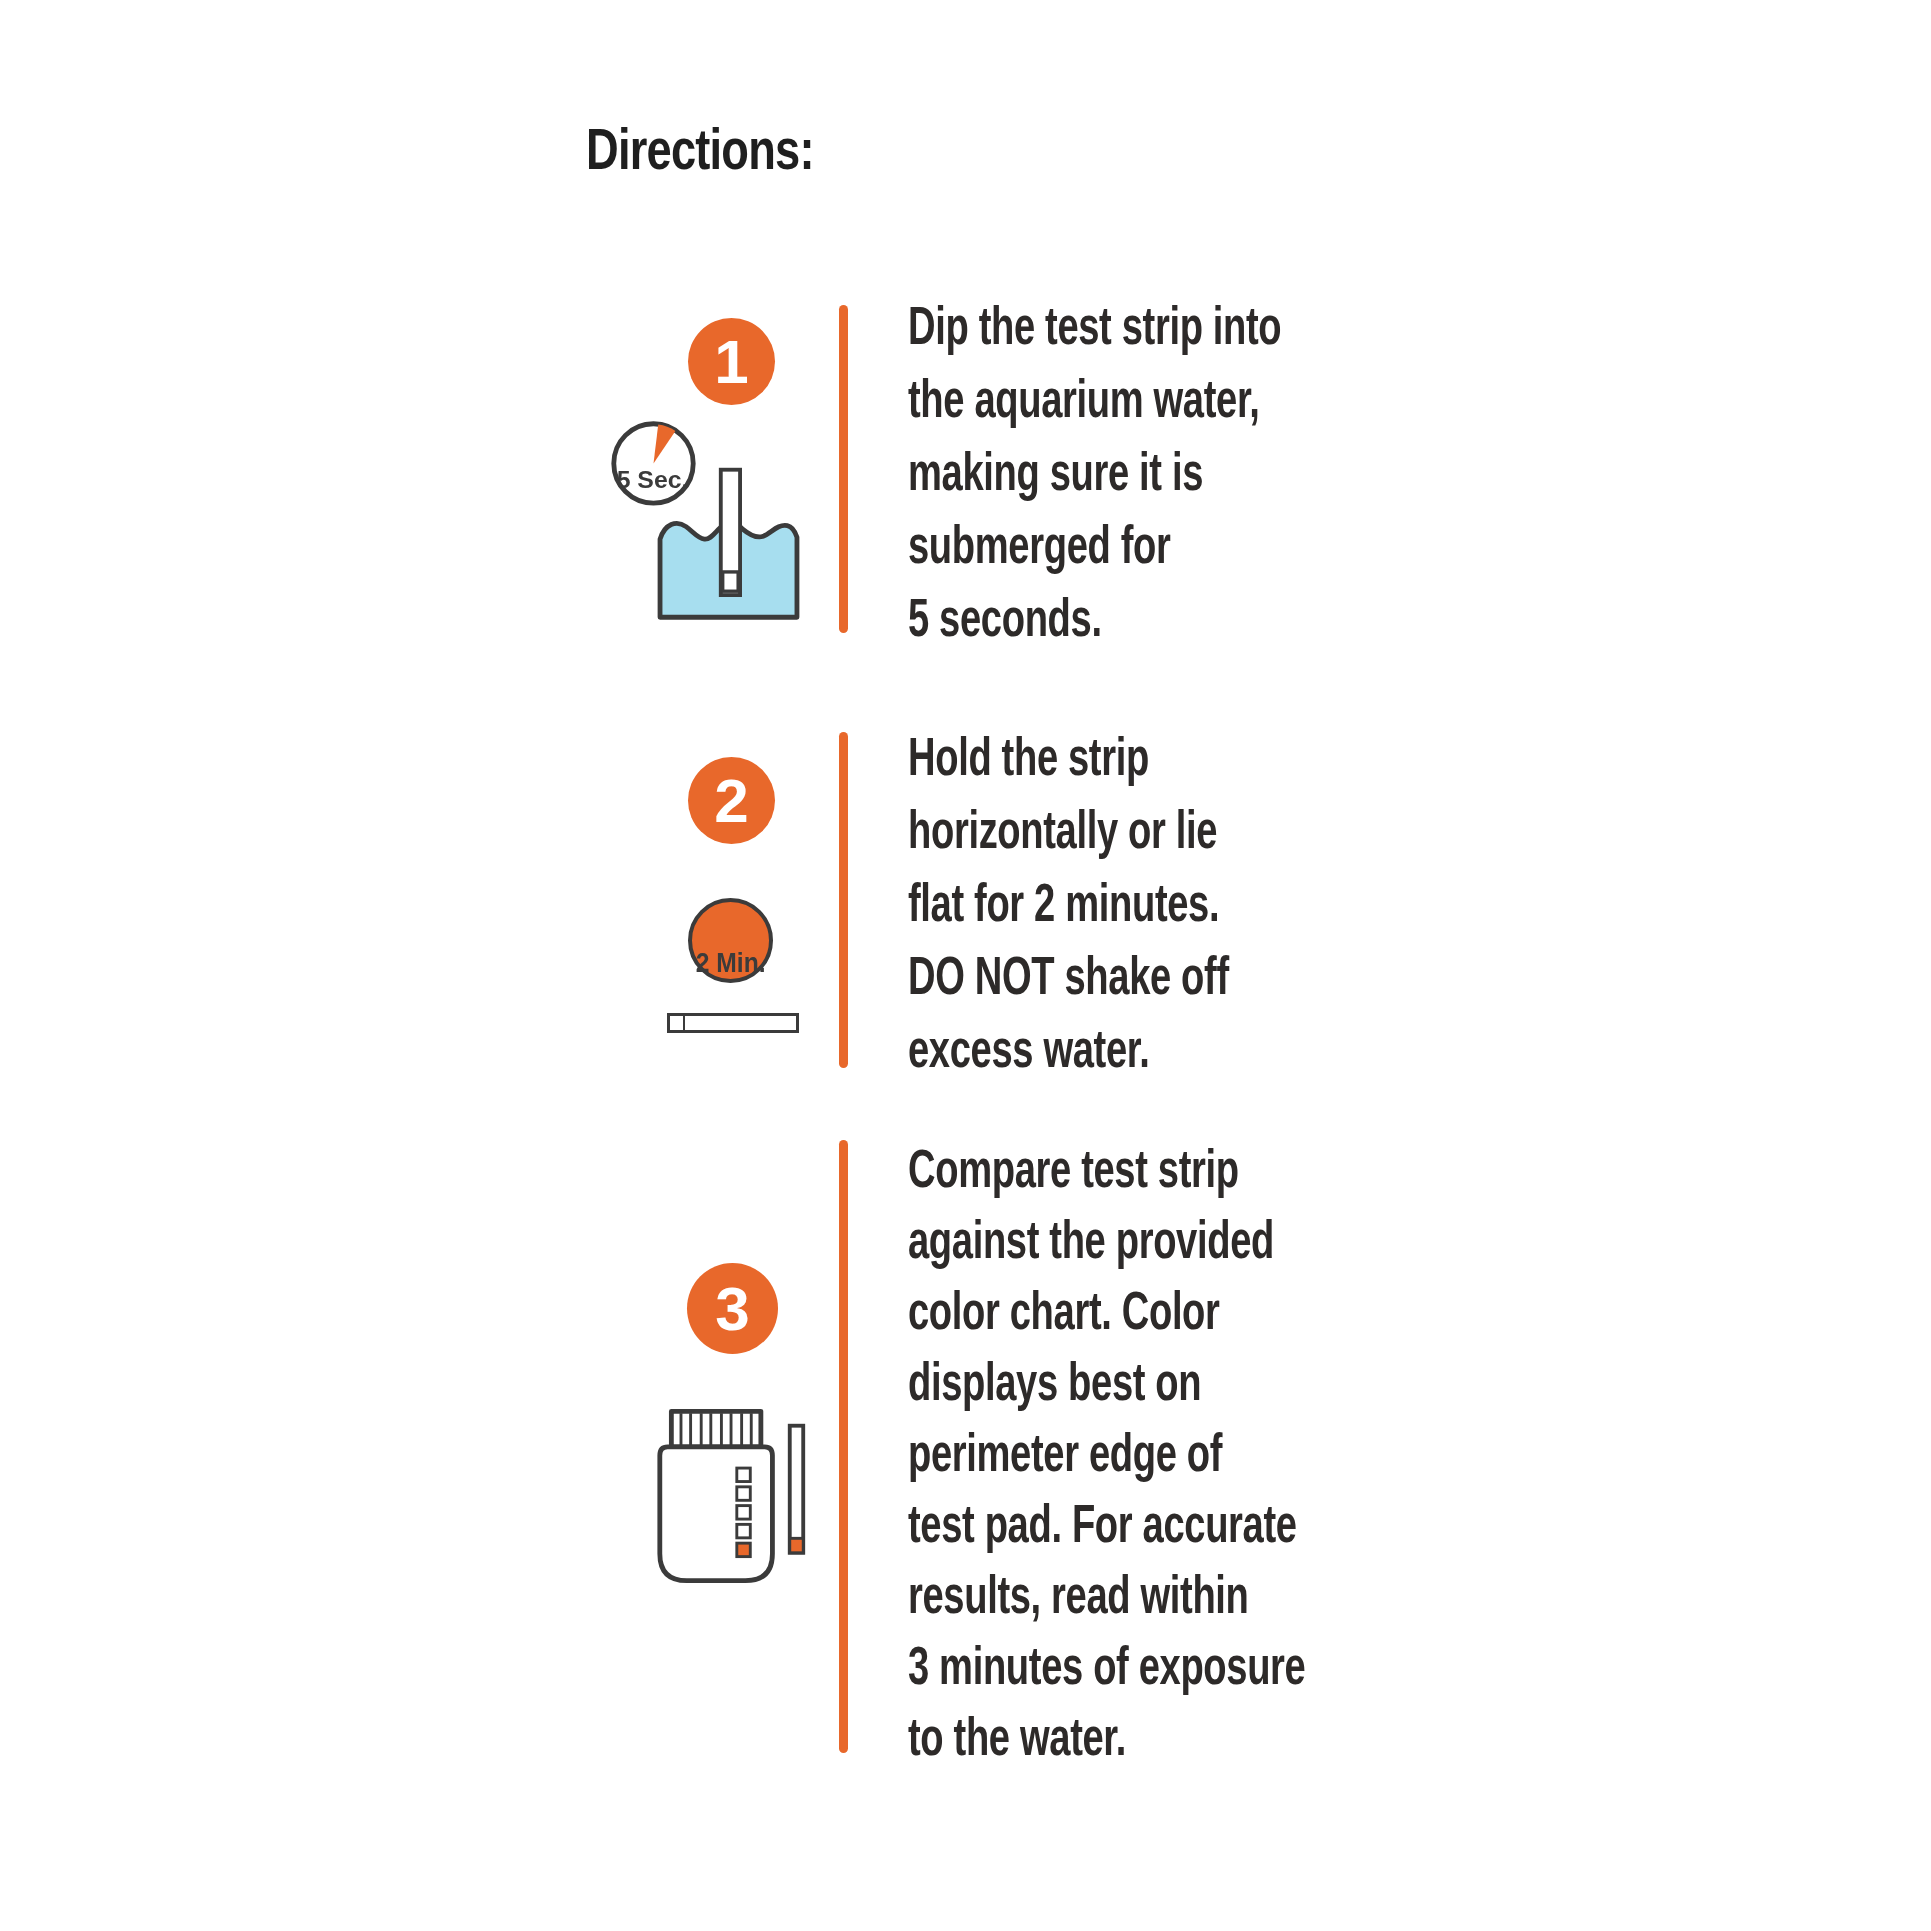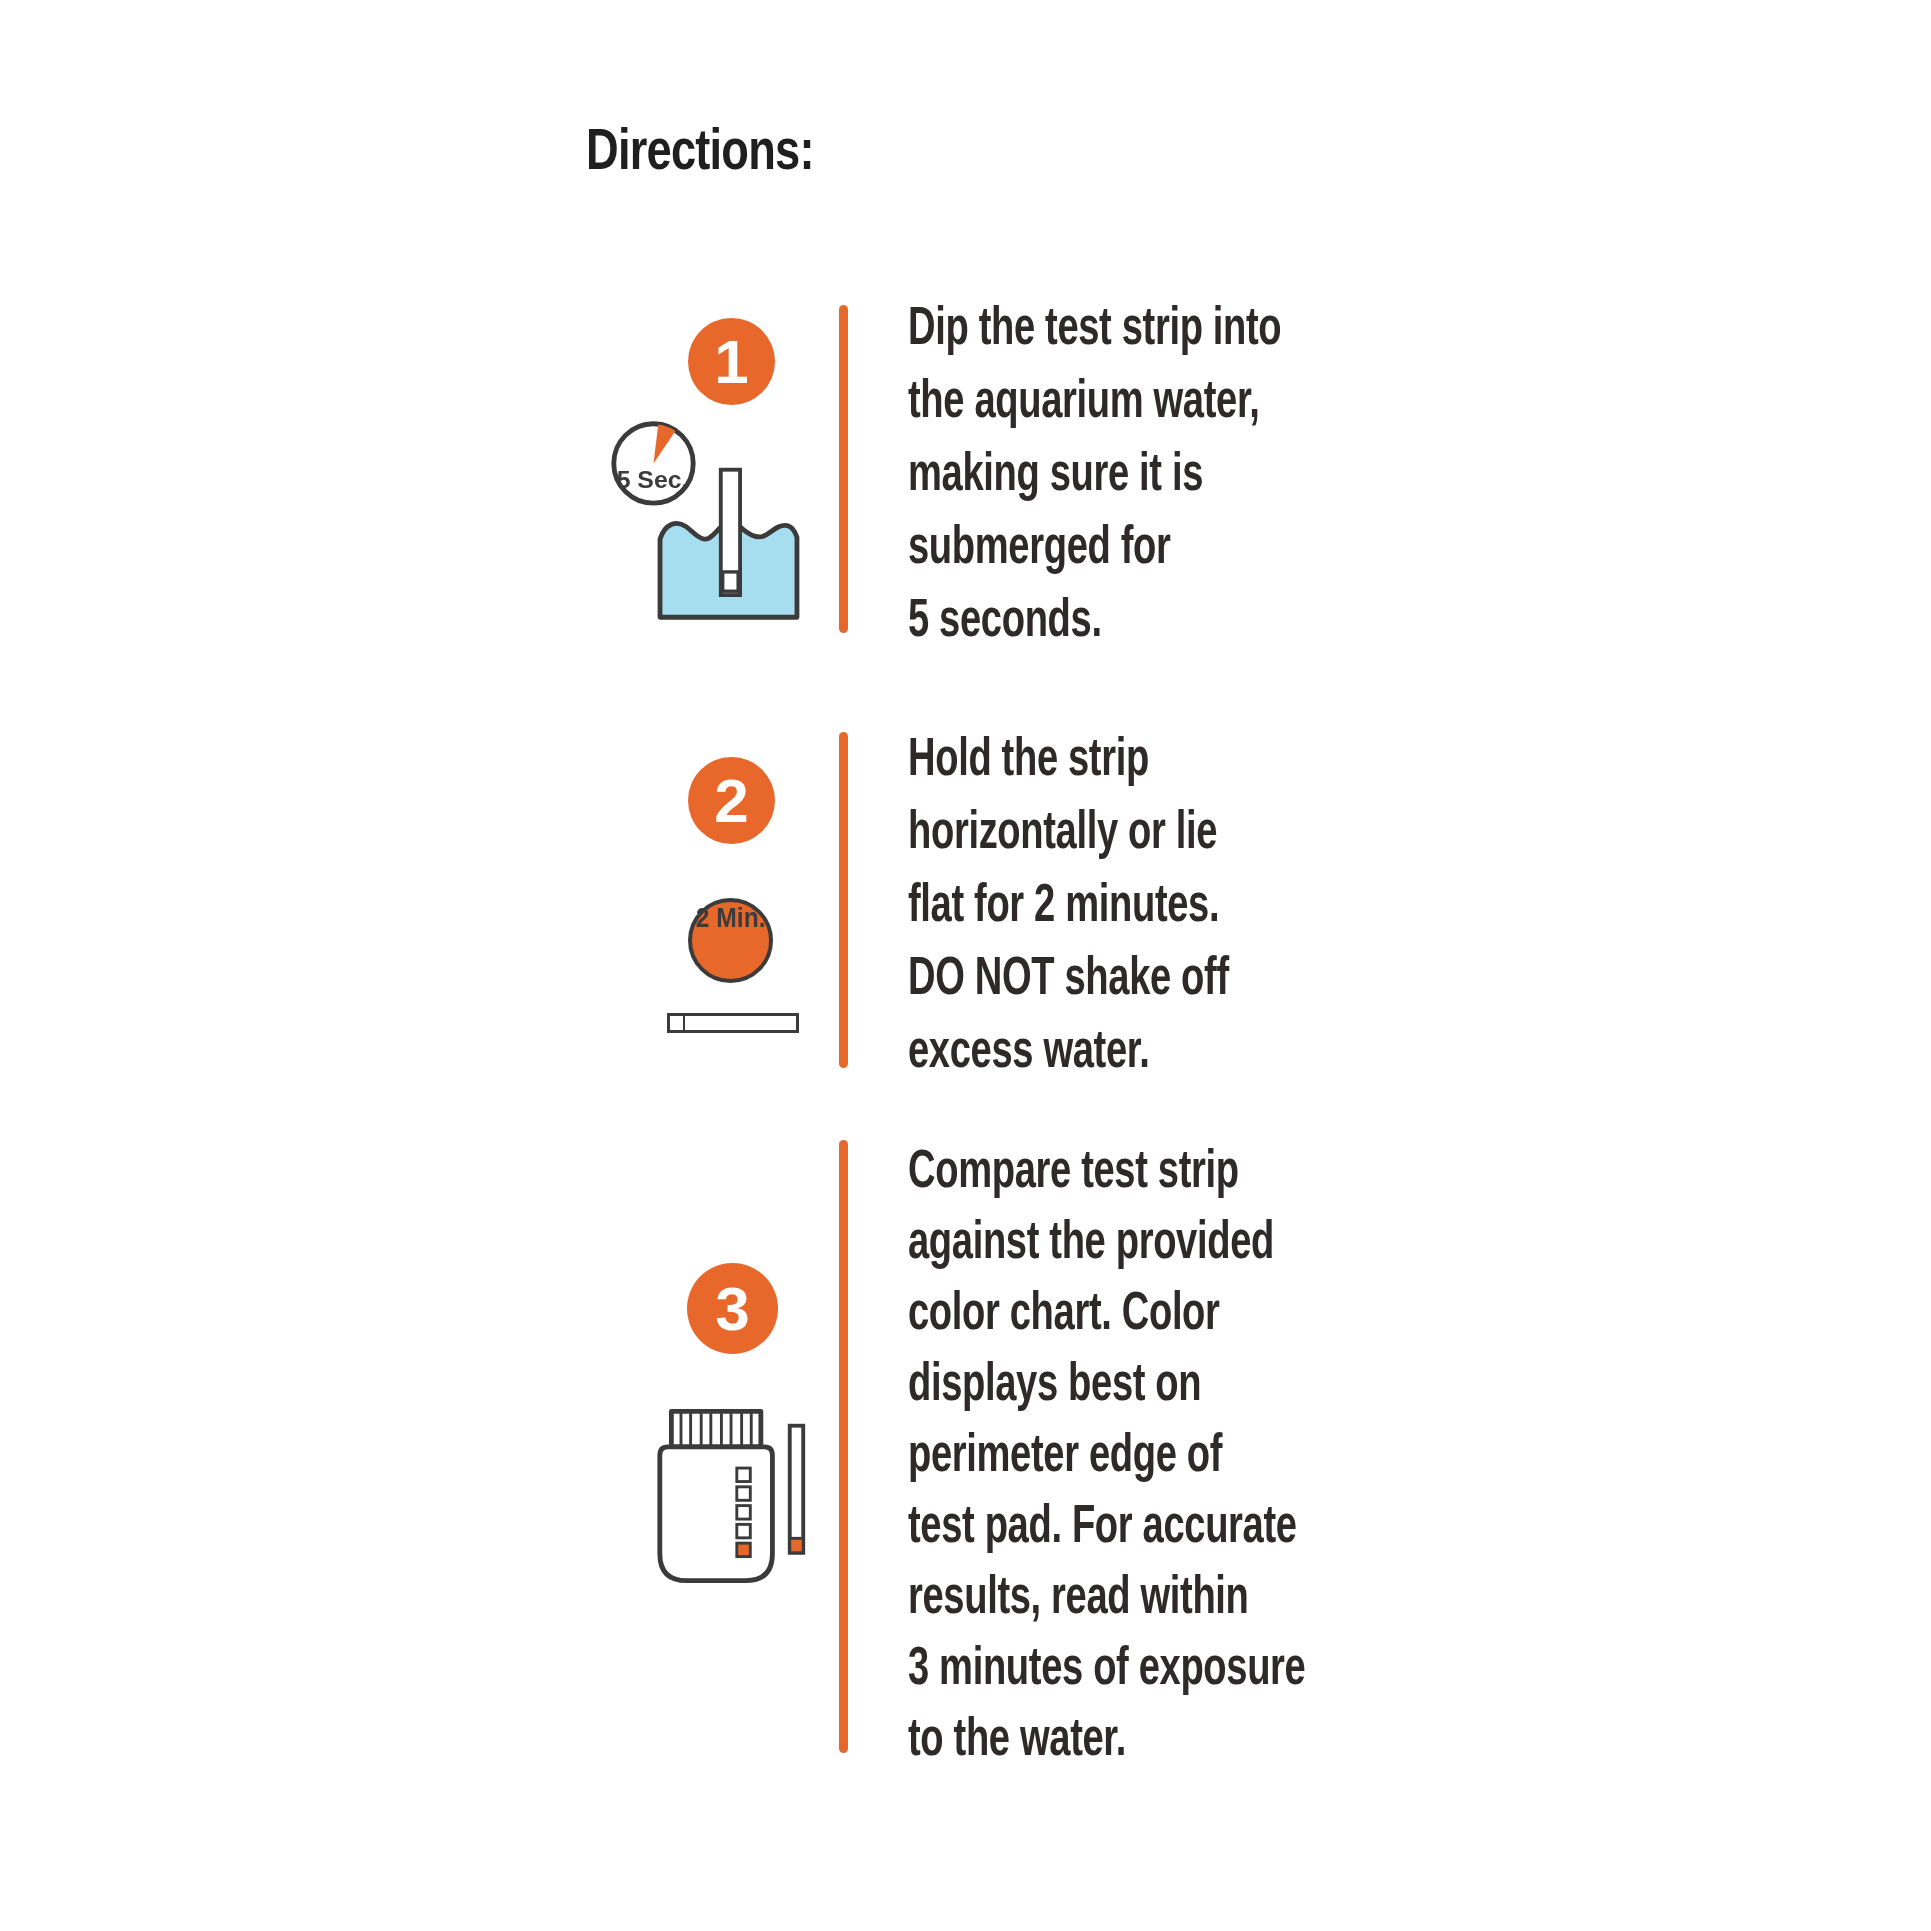--- a/index.html
+++ b/index.html
@@ -48,21 +48,21 @@
   .min-badge {
     position: absolute;
     left: 688px;
     top: 890px;
     width: 85px;
     height: 85px;
     border-radius: 50%;
     background: var(--accent, #E8682B);
     border: 4.8px solid var(--outline, #3B3B3B);
     display: flex;
-    align-items: flex-start;
+    align-items: flex-end;
     justify-content: center;
   }
   .min-badge-label {
     font-size: 28px;
     font-weight: 700;
     color: var(--outline, #3B3B3B);
     transform: scaleX(0.88);
     white-space: nowrap;
   }
   .vline {

